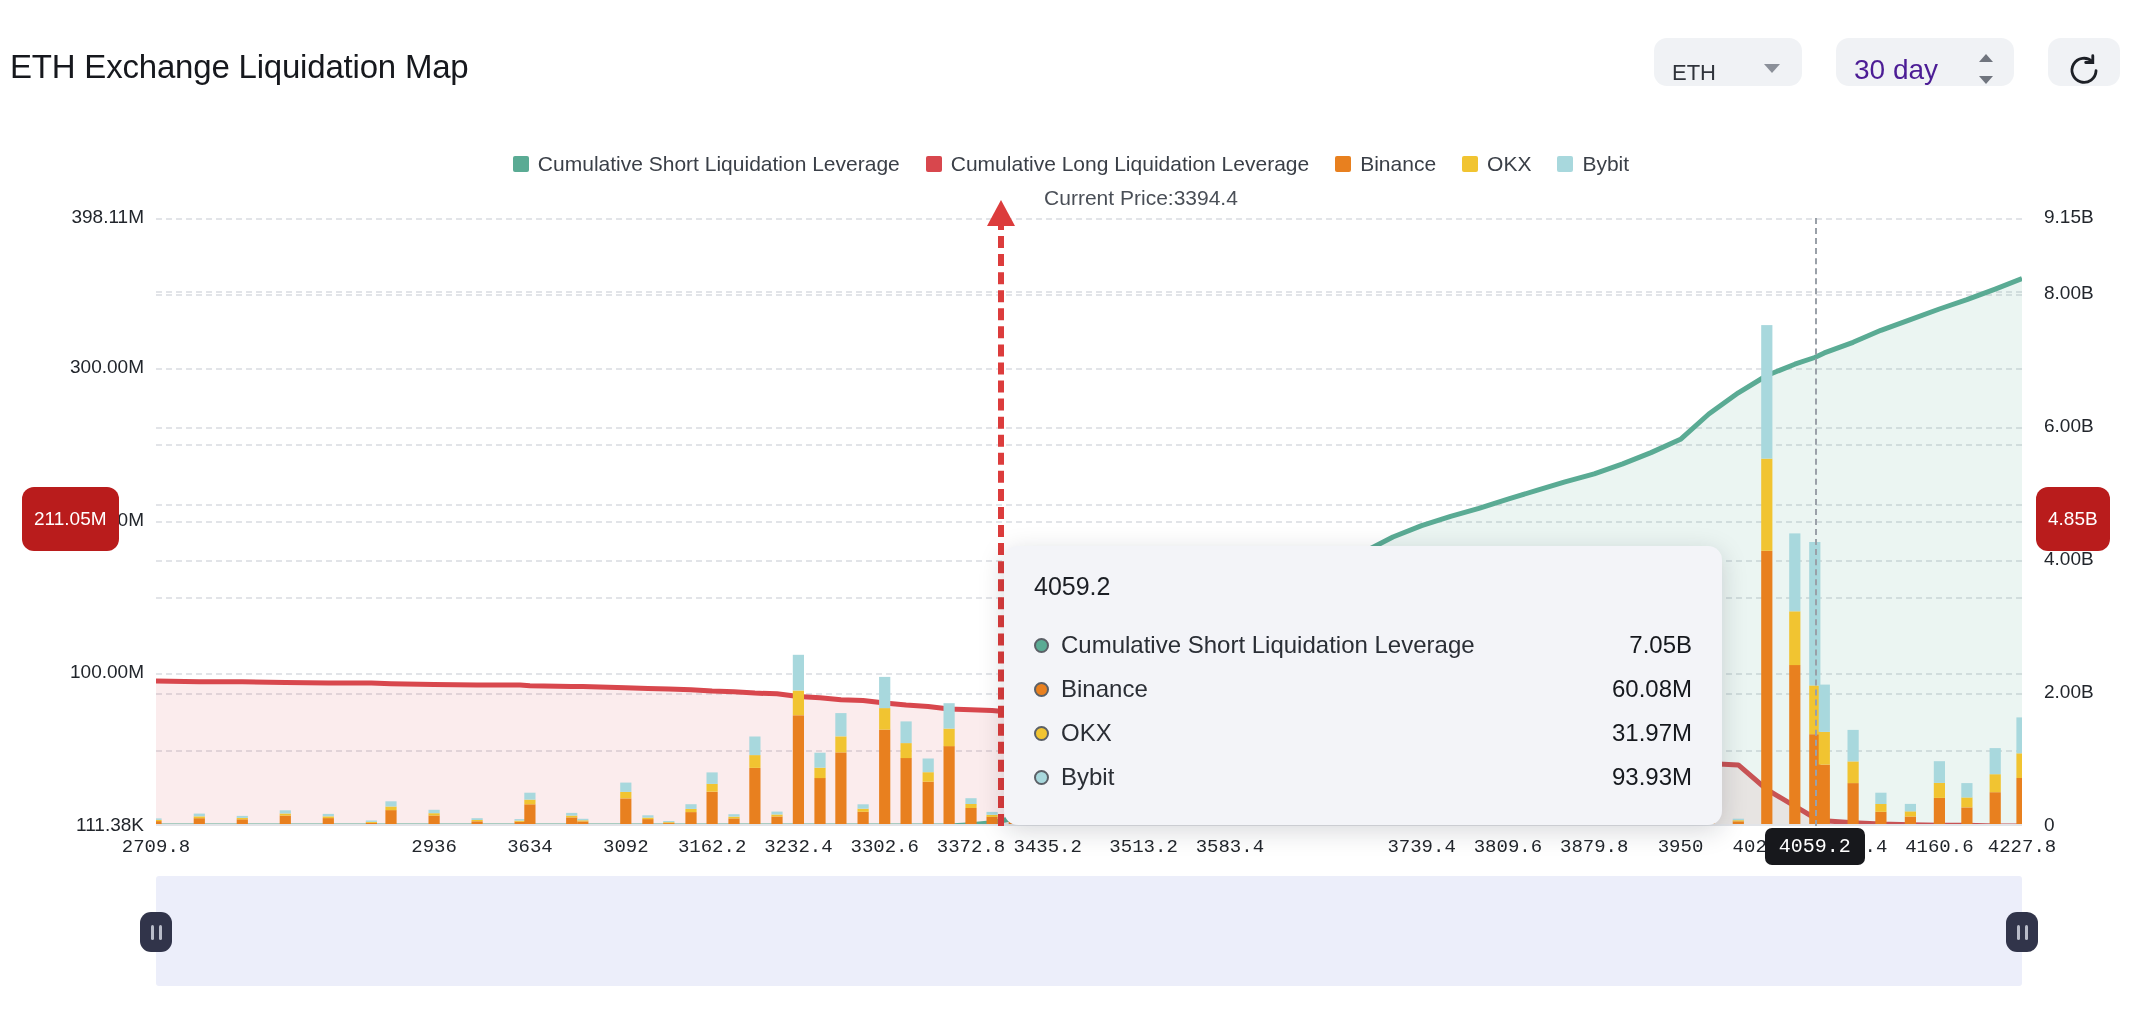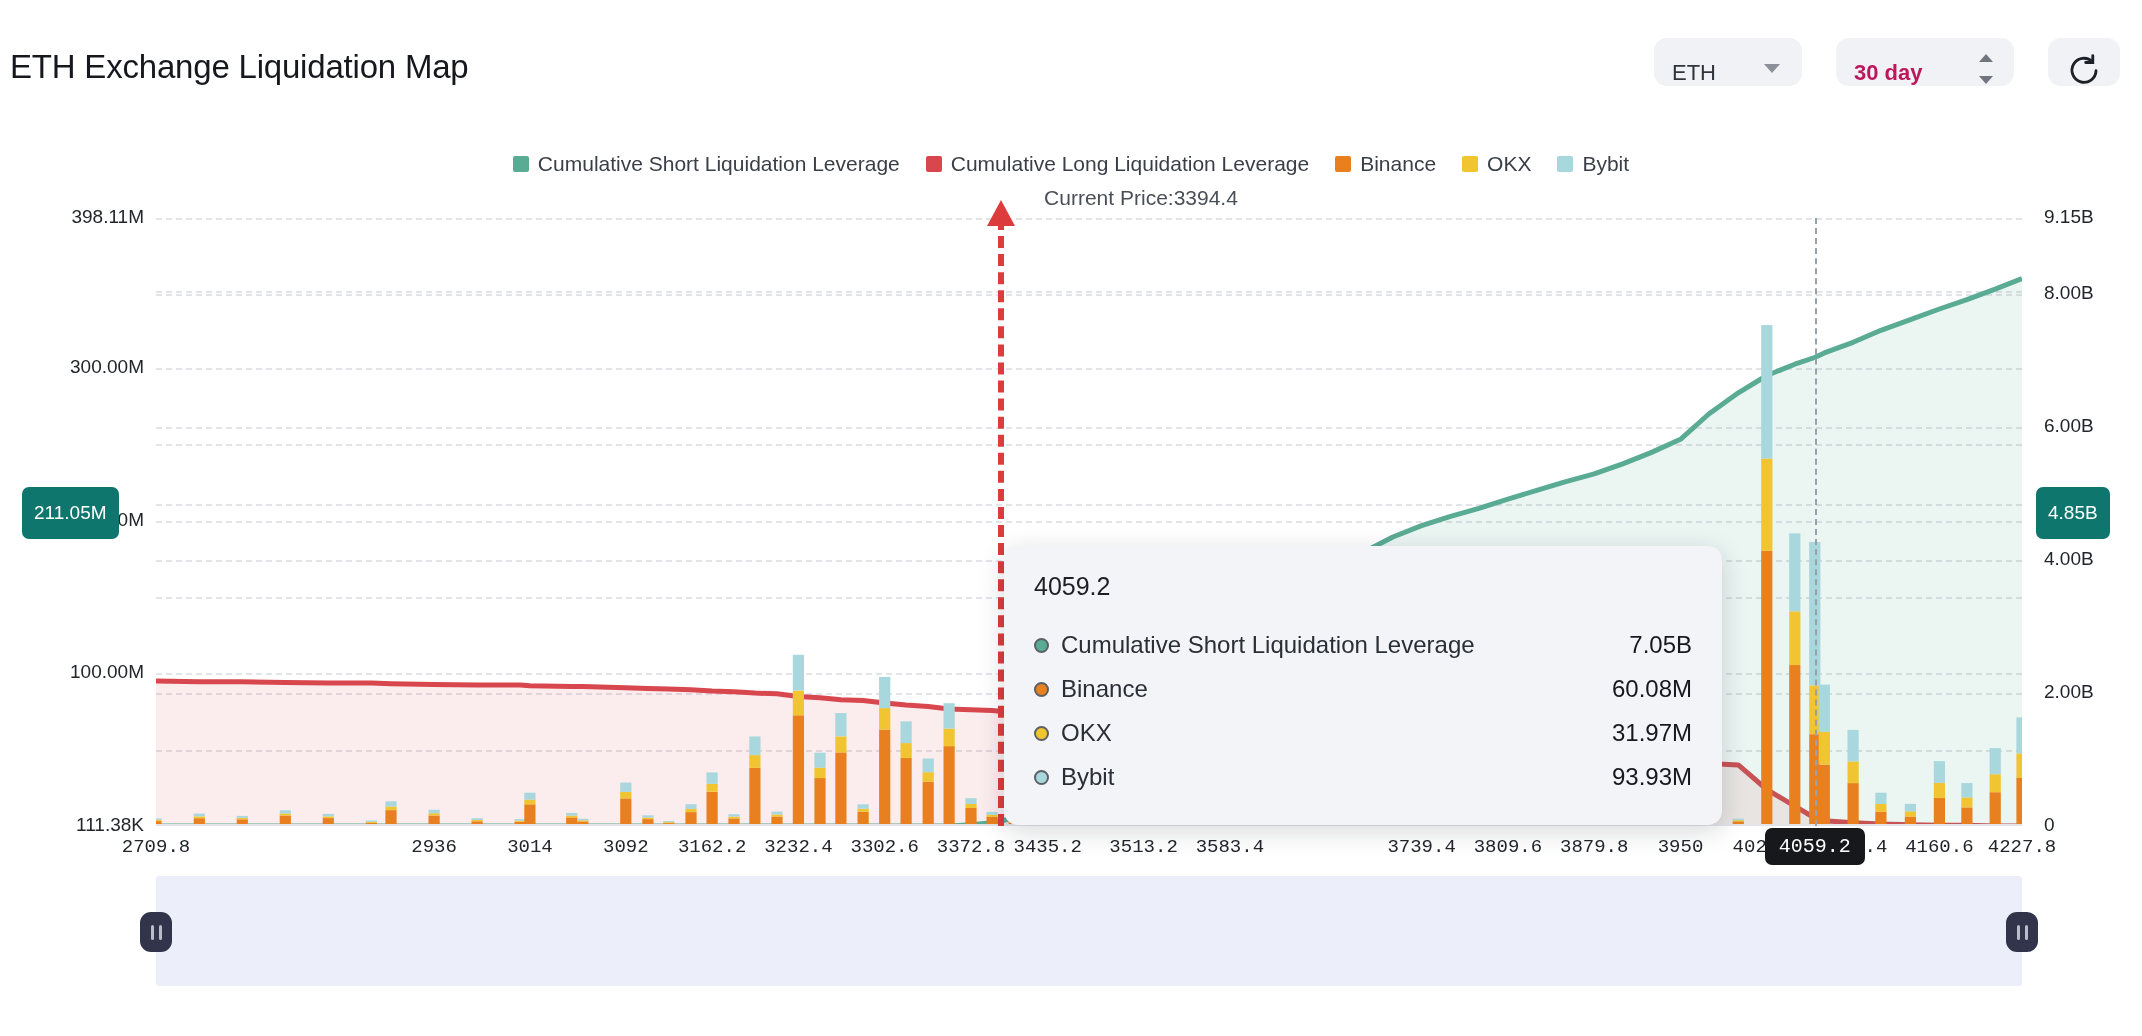--- a/index.html
+++ b/index.html
@@ -25,21 +25,21 @@
   }
   .ctrl-symbol { width: 148px; padding: 0 18px; justify-content: flex-start; }
   .ctrl-symbol .val { font-size: 22px; color: #30343b; }
   .caret-down {
     position: absolute; right: 22px; top: 26px;
     width: 0; height: 0;
     border-left: 8px solid transparent; border-right: 8px solid transparent;
     border-top: 9px solid #8b9099;
   }
   .ctrl-range { width: 178px; padding: 0 18px; }
-  .ctrl-range .val { font-size: 22px; color: #be185d; font-weight: bold; }
+  .ctrl-range .val { font-size: 28px; color: #4c1d95; }
   .stepper { position: absolute; right: 20px; top: 16px; width: 16px; height: 30px;
     display: flex; flex-direction: column; justify-content: space-between; align-items: center; }
   .stepper i { display: block; width: 0; height: 0; border-left: 7px solid transparent; border-right: 7px solid transparent; }
   .stepper i.up { border-bottom: 8px solid #70757e; }
   .stepper i.dn { border-top: 8px solid #70757e; }
   .ctrl-refresh { width: 72px; justify-content: center; }
   .ctrl-refresh svg { display: block; }
 
   
   .legend {
@@ -59,22 +59,22 @@
   
   .plot { position: absolute; left: 156px; top: 218px; width: 1866px; height: 608px; }
   .plot-bg { position: absolute; inset: 0; background: #ffffff; }
   .gridline { position: absolute; left: 0; width: 100%; height: 0;
     border-top: 2px dashed #e2e4e8; }
   .axis-base { position: absolute; left: 0; width: 100%; bottom: 0; height: 0; border-top: 2px solid #e2e4e8; }
   .ylabel-left { position: absolute; right: 0; text-align: right; font-size: 19px; color: #22262c; white-space: nowrap; }
   .ylabel-right { position: absolute; left: 0; font-size: 19px; color: #22262c; white-space: nowrap; }
 
   .axis-badge {
-    position: absolute; background: #0f766e; color: #ffffff;
-    border-radius: 7px; padding: 15px 12px; font-size: 19px; white-space: nowrap;
+    position: absolute; background: #b91c1c; color: #ffffff;
+    border-radius: 12px; padding: 21px 12px; font-size: 19px; white-space: nowrap;
   }
   .bars-svg { position: absolute; left: 0; top: 0; width: 100%; height: 100%; }
 
   .price-line {
     position: absolute; top: 0; bottom: 0; width: 0;
     border-left: 6px dashed #dc3c3c;
   }
   .price-arrow {
     position: absolute; top: -18px;
     width: 0; height: 0;
@@ -446,21 +446,21 @@
       <div class="ylabel-right" style="left: 2044px; top: 415.311px;">6.00B</div>
       <div class="ylabel-right" style="left: 2044px; top: 548.208px;">4.00B</div>
       <div class="ylabel-right" style="left: 2044px; top: 681.104px;">2.00B</div>
       <div class="ylabel-right" style="left: 2044px; top: 814px;">0</div>
       <div class="axis-badge" style="left: 2036px; top: 486.727px;">4.85B</div>
     </div>
 
   <div class="xaxis" id="xaxis">
       <div class="xtick" style="left: 0px;">2709.8</div>
       <div class="xtick" style="left: 278.056px;">2936</div>
-      <div class="xtick" style="left: 373.938px;">3014</div>
+      <div class="xtick" style="left: 373.938px;">3634</div>
       <div class="xtick" style="left: 469.819px;">3092</div>
       <div class="xtick" style="left: 556.112px;">3162.2</div>
       <div class="xtick" style="left: 642.406px;">3232.4</div>
       <div class="xtick" style="left: 728.699px;">3302.6</div>
       <div class="xtick" style="left: 814.992px;">3372.8</div>
       <div class="xtick" style="left: 891.697px;">3435.2</div>
       <div class="xtick" style="left: 987.579px;">3513.2</div>
       <div class="xtick" style="left: 1073.87px;">3583.4</div>
       <div class="xtick" style="left: 1179.34px; margin-top: 48px;">3669.2</div>
       <div class="xtick" style="left: 1265.63px;">3739.4</div>

